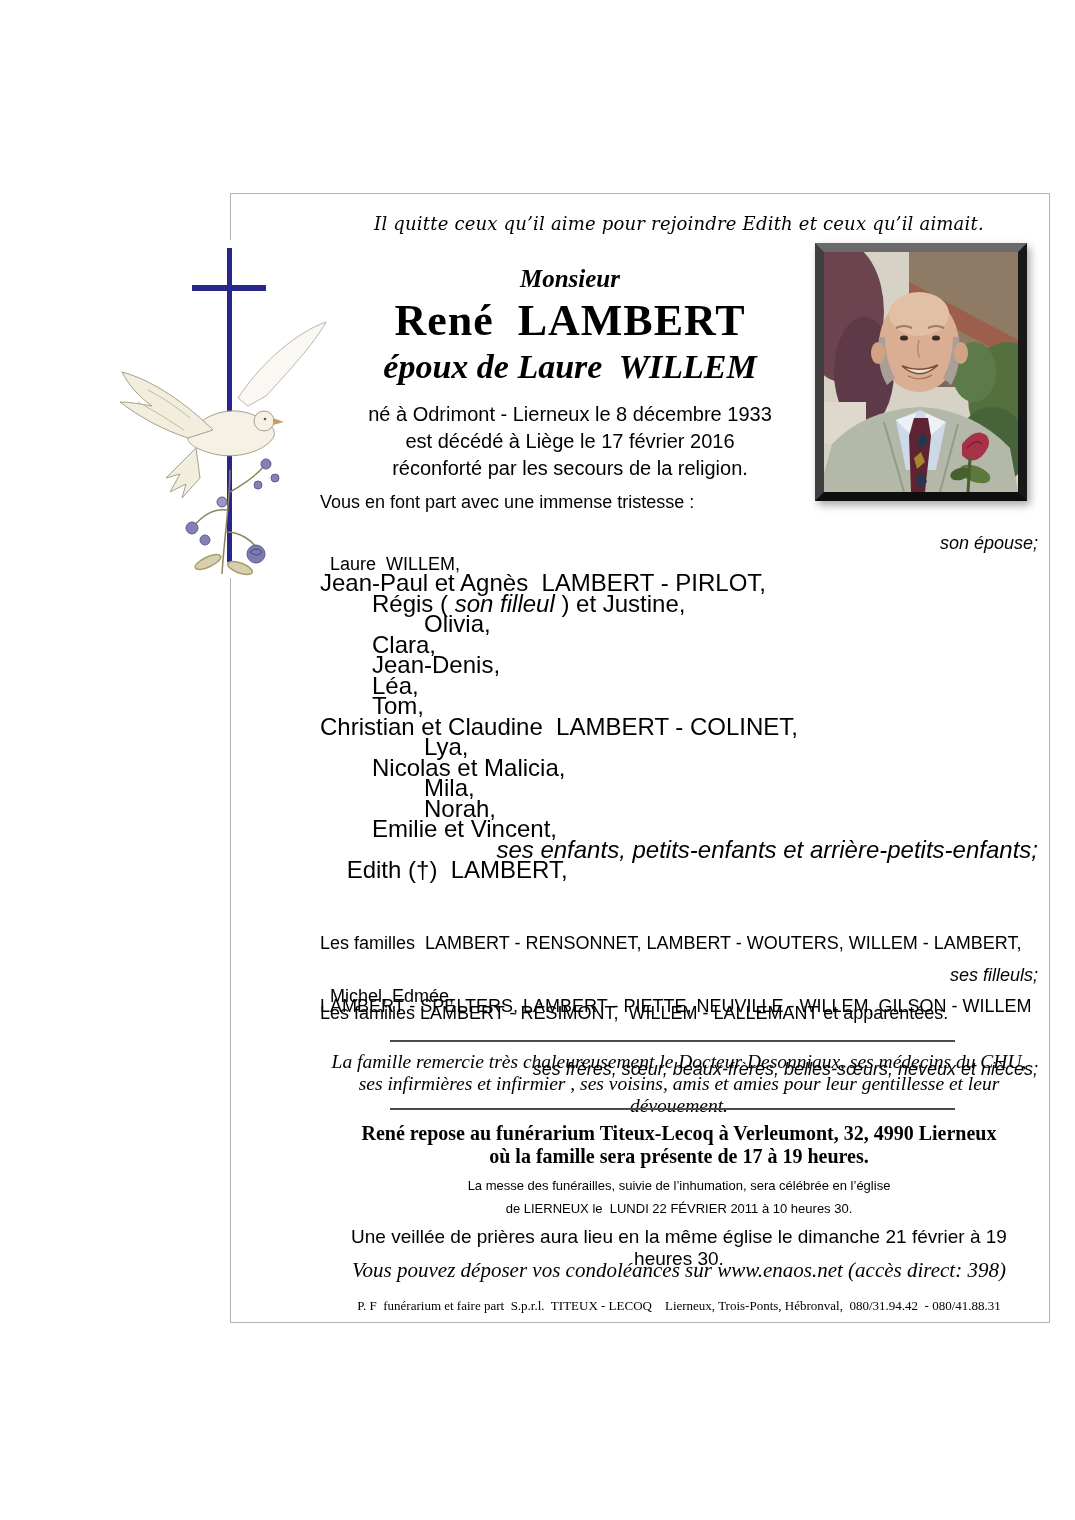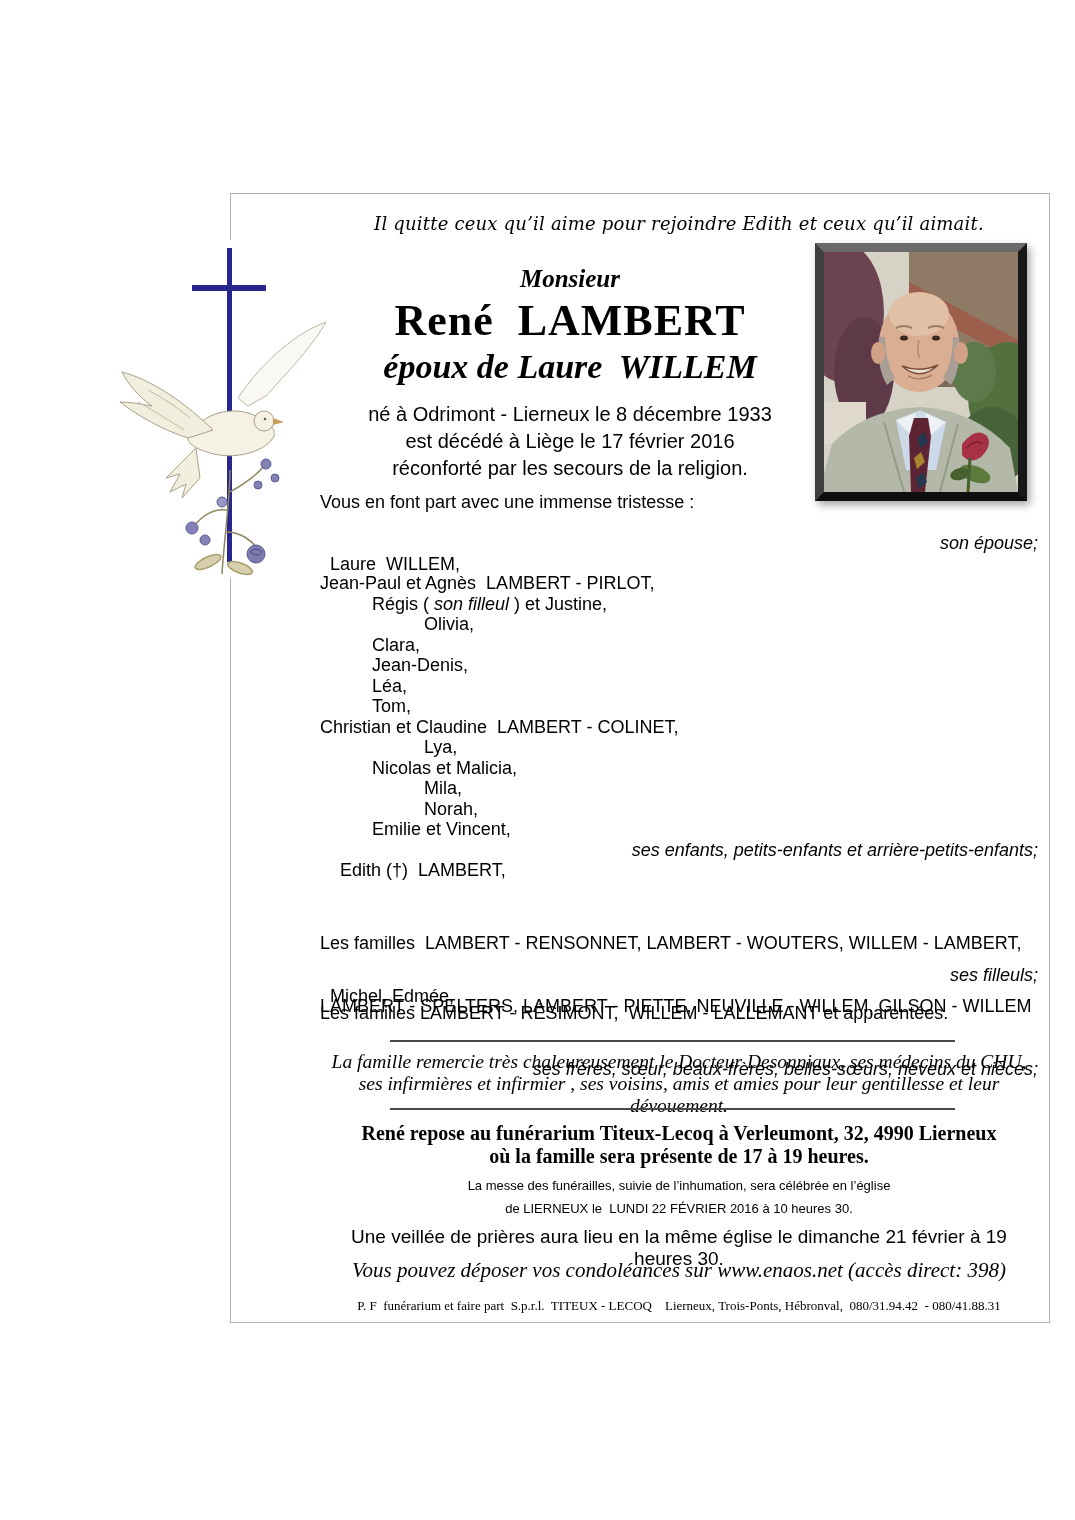--- a/index.html
+++ b/index.html
@@ -28,21 +28,21 @@
   
   .cross-dove { left:118px; top:240px; }
   .photo-frame { left:815px; top:243px; width:194px; height:240px;
     border:9px solid; border-color:#6a6a6a #181818 #0e0e0e #3f3f3f;
     box-shadow:3px 4px 8px rgba(0,0,0,0.35); background:#cfc8b8; }
   .photo-frame svg { display:block; }
 
   
   .row { position:absolute; left:320px; width:718px; font-size:18px; white-space:pre-wrap; }
   .rel { position:absolute; right:0; top:0; font-style:italic; white-space:pre-wrap; }
-  .list { position:absolute; left:320px; top:573px; width:718px; font-size:18px; line-height:20.5px; }
+  .list { position:absolute; left:320px; top:573px; width:718px; font-size:24px; line-height:20.5px; }
   .list .li { position:relative; white-space:pre-wrap; }
   .ind1 { padding-left:52px; }
   .ind2 { padding-left:104px; }
   .it { font-style:italic; }
 
   .families { position:absolute; left:320px; top:891px; width:718px; font-size:18px; line-height:21px; white-space:pre-wrap; }
   .families .frel { text-align:right; font-style:italic; }
 
   .separator { position:absolute; left:390px; width:565px; border-top:2px solid #4a4a4a; }
   .sep1 { top:1040px; } .sep2 { top:1108px; }
@@ -212,20 +212,20 @@
 
 <div class="separator sep2"></div>
 
 <div class="abs repose">
   <div class="pw">René repose au funérarium Titeux-Lecoq à Verleumont, 32, 4990 Lierneux</div>
   <div class="pw">où la famille sera présente de 17 à 19 heures.</div>
 </div>
 
 <div class="abs mass">
   <div class="pw">La messe des funérailles, suivie de l’inhumation, sera célébrée en l’église</div>
-  <div class="pw">de LIERNEUX le  LUNDI 22 FÉVRIER 2016 à 10 heures 30.</div>
+  <div class="pw">de LIERNEUX le  LUNDI 22 FÉVRIER 2011 à 10 heures 30.</div>
 </div>
 
 <div class="abs vigil pw">Une veillée de prières aura lieu en la même église le dimanche 21 février à 19 heures 30.</div>
 
 <div class="abs condolences pw">Vous pouvez déposer vos condoléances sur www.enaos.net (accès direct: 398)</div>
 
 <div class="abs footer pw">P. F  funérarium et faire part  S.p.r.l.  TITEUX - LECOQ    Lierneux, Trois-Ponts, Hébronval,  080/31.94.42  - 080/41.88.31</div>
 
 </body></html>

